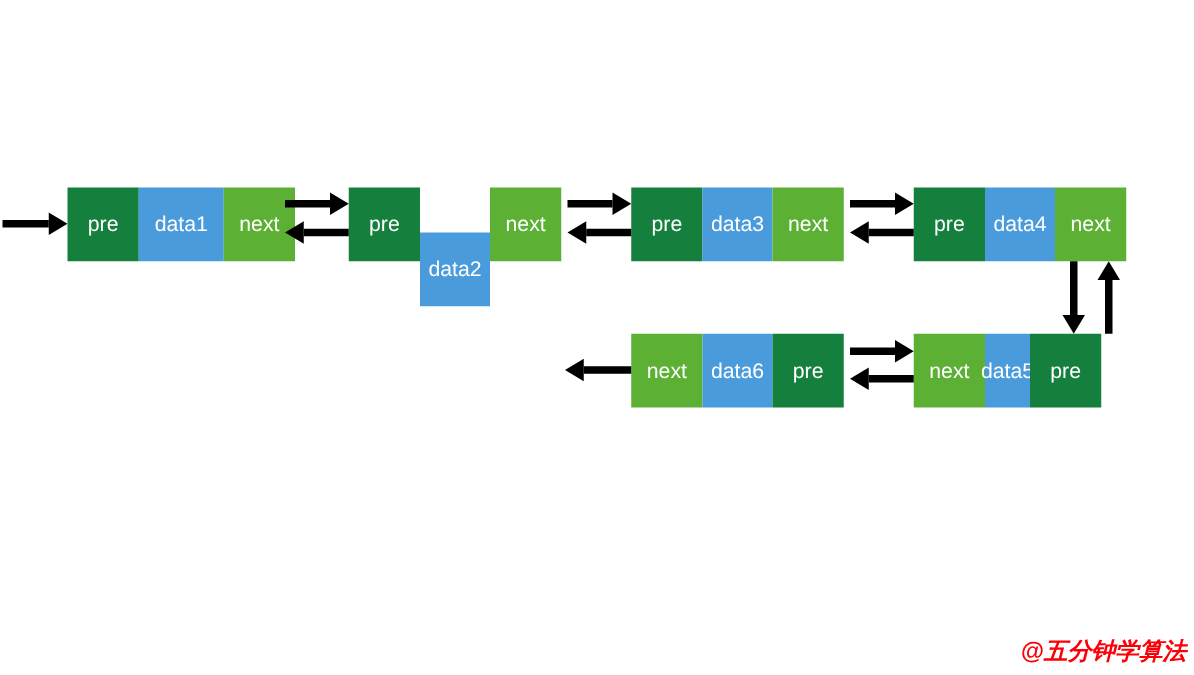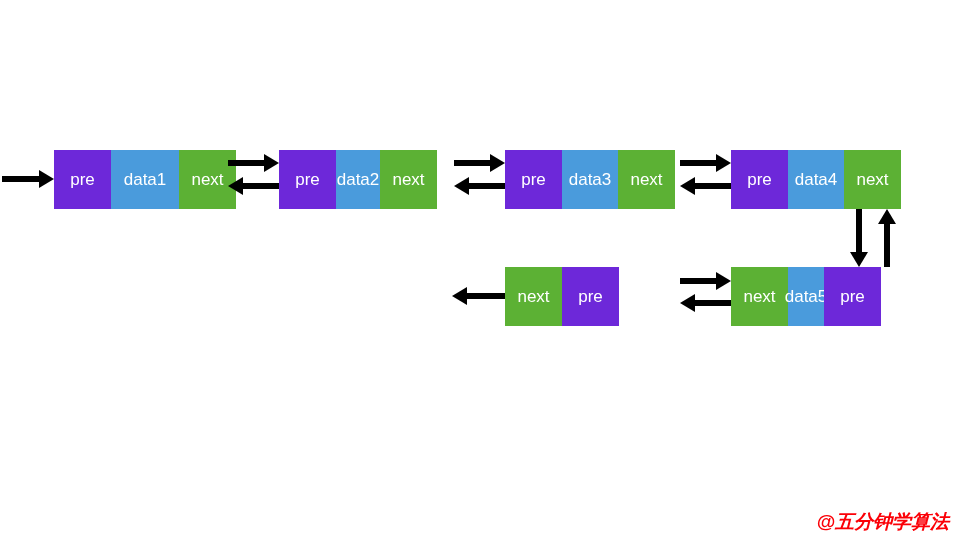--- a/index.html
+++ b/index.html
@@ -49,21 +49,21 @@
   .cell {
     display: flex;
     align-items: center;
     justify-content: center;
     font-size: 17px;
     color: #ffffff;
     height: 100%;
     box-sizing: border-box;
     user-select: none;
   }
-  .cell-pre   { background: #6d28d9; }
+  .cell-pre   { background: #15803d; }
   .cell-data  { background: #4a9bdc; }
   .cell-next  { background: #5cb134; }
   .cell-null  { background: #a6a6a6; }
 
   
   .arrow-h {
     position: absolute;
     height: 0;
   }
   .arrow-h .shaft {
@@ -125,39 +125,40 @@
 
 
   <div class="node" style="left:54px; top:150px;">
     <div class="cell cell-pre" style="width:57px;">pre</div>
     <div class="cell cell-data" style="width:68px;">data1</div>
     <div class="cell cell-next" style="width:57px;">next</div>
   </div>
 
   <div class="node" style="left:279px; top:150px;">
     <div class="cell cell-pre" style="width:57px;">pre</div>
-    <div class="cell cell-data" style="width:44px;">data2</div>
+    <div class="cell cell-data" style="width:56px;margin-top:36px;">data2</div>
     <div class="cell cell-next" style="width:57px;">next</div>
   </div>
 
   <div class="node" style="left:505px; top:150px;">
     <div class="cell cell-pre" style="width:57px;">pre</div>
     <div class="cell cell-data" style="width:56px;">data3</div>
     <div class="cell cell-next" style="width:57px;">next</div>
   </div>
 
   <div class="node" style="left:731px; top:150px;">
     <div class="cell cell-pre" style="width:57px;">pre</div>
     <div class="cell cell-data" style="width:56px;">data4</div>
     <div class="cell cell-next" style="width:57px;">next</div>
   </div>
 
 
   <div class="node" style="left:505px; top:267px;">
     <div class="cell cell-next" style="width:57px;">next</div>
+    <div class="cell cell-data" style="width:56px;">data6</div>
     <div class="cell cell-pre" style="width:57px;">pre</div>
   </div>
 
   <div class="node" style="left:731px; top:267px;">
     <div class="cell cell-next" style="width:57px;">next</div>
     <div class="cell cell-data" style="width:36px;">data5</div>
     <div class="cell cell-pre" style="width:57px;">pre</div>
   </div>
 
   <div class="arrow-h right" style="left:2px; top:179px; width:52px;">

